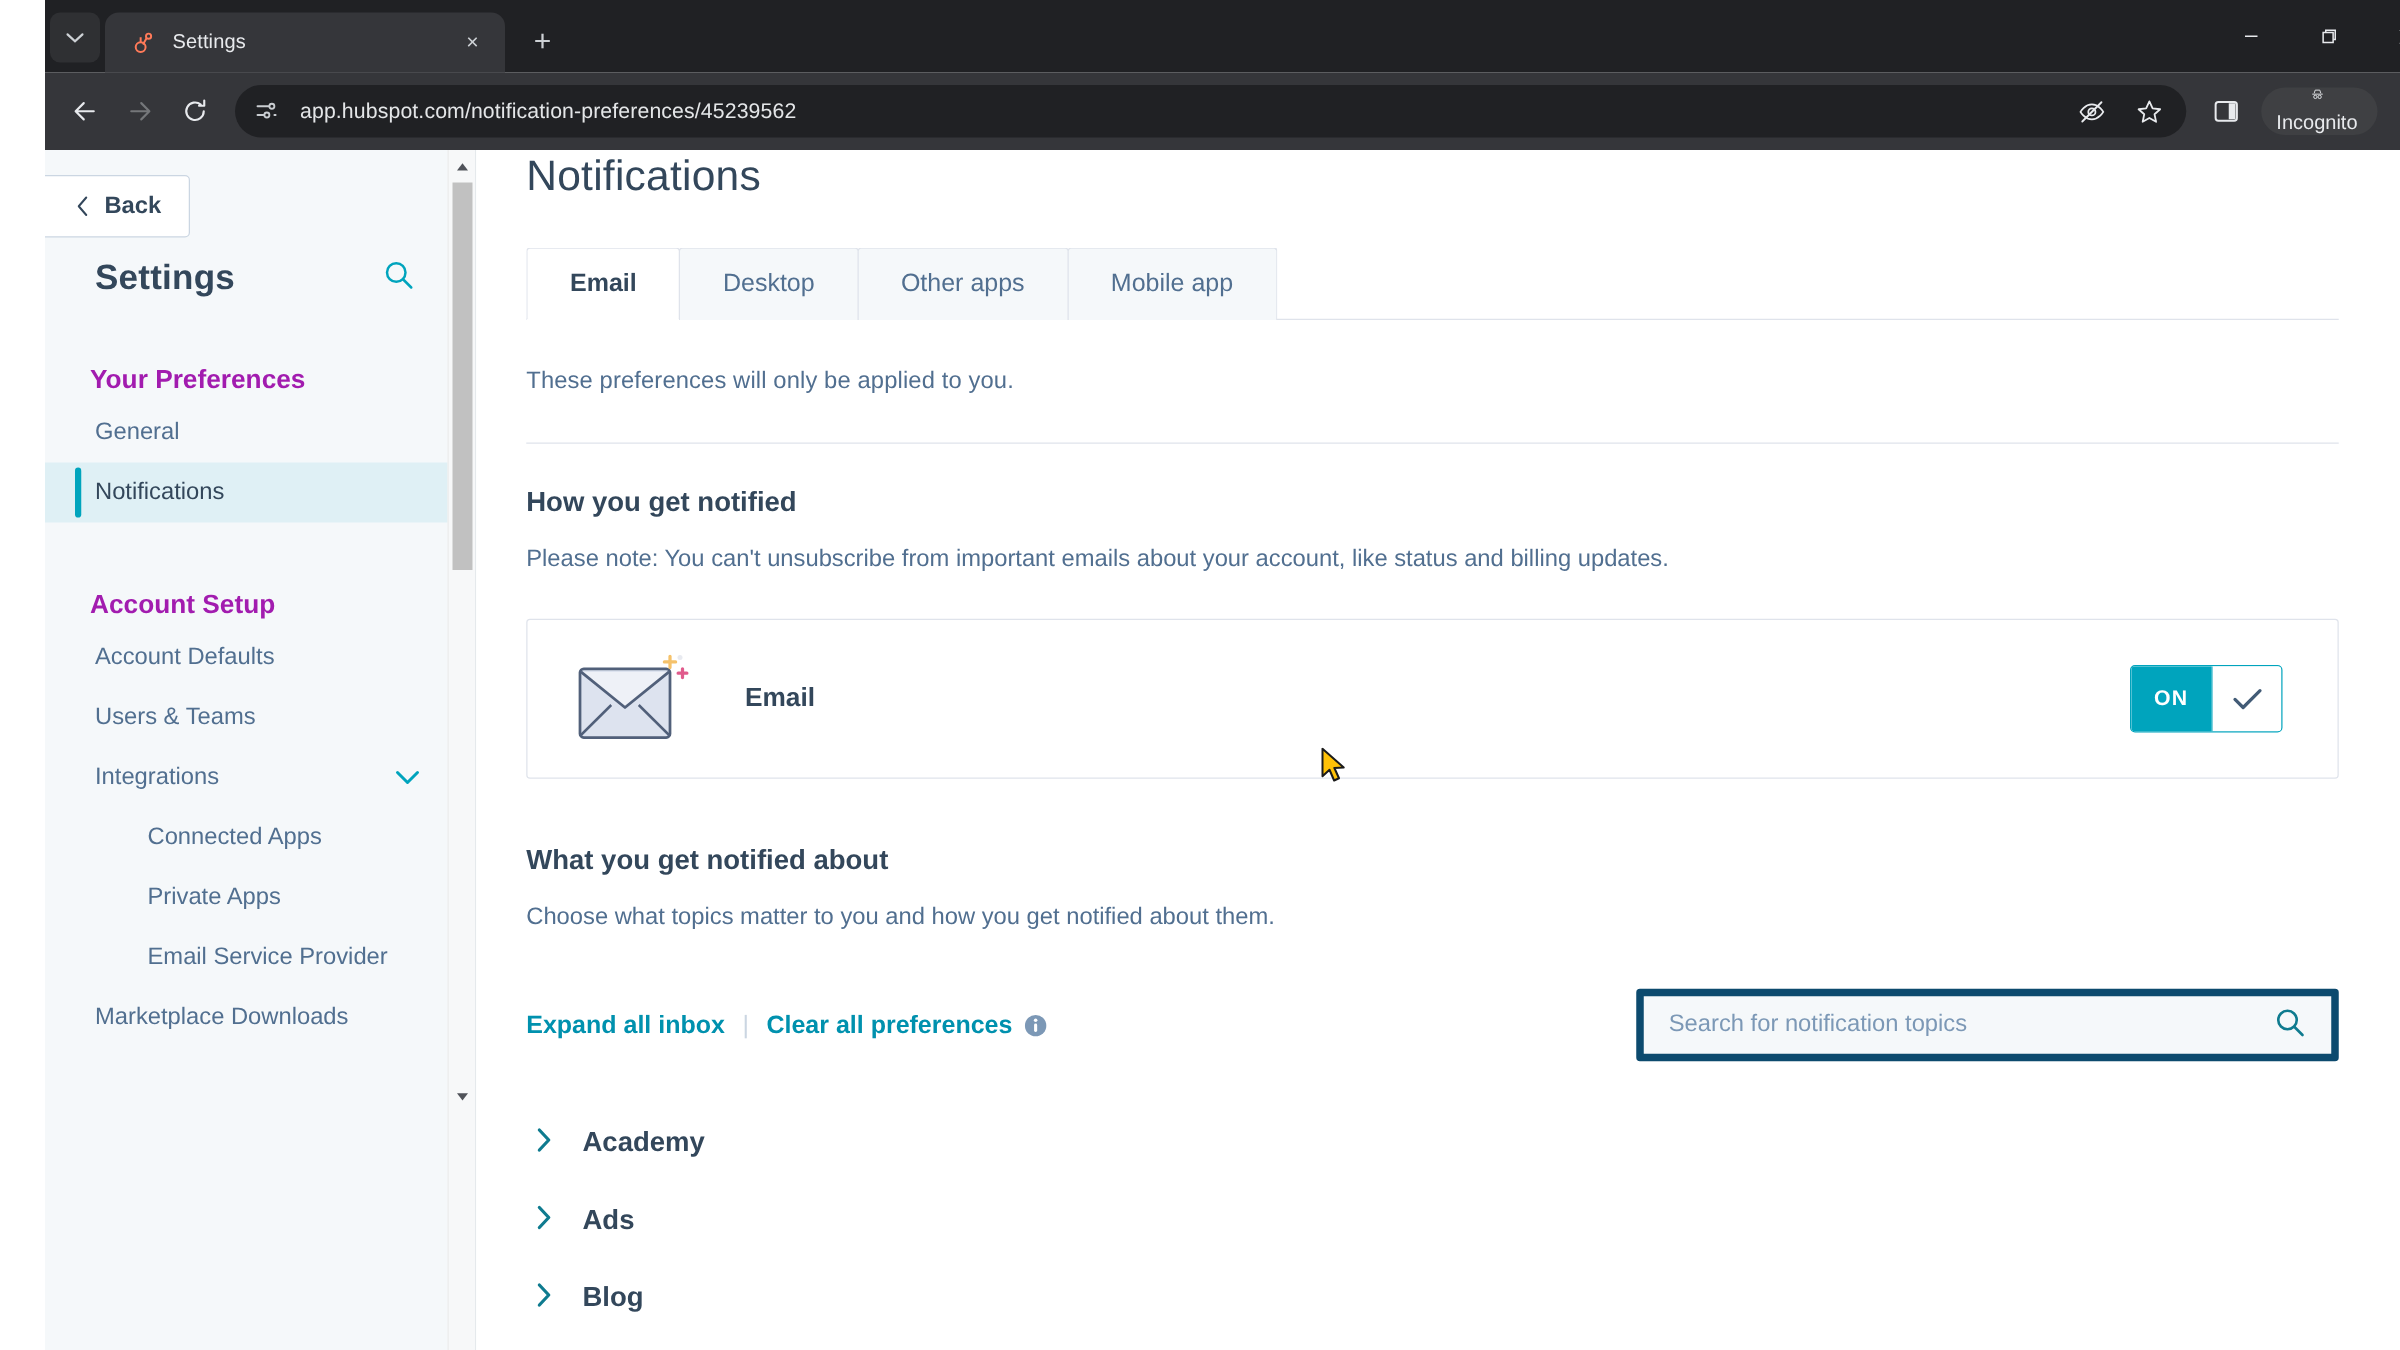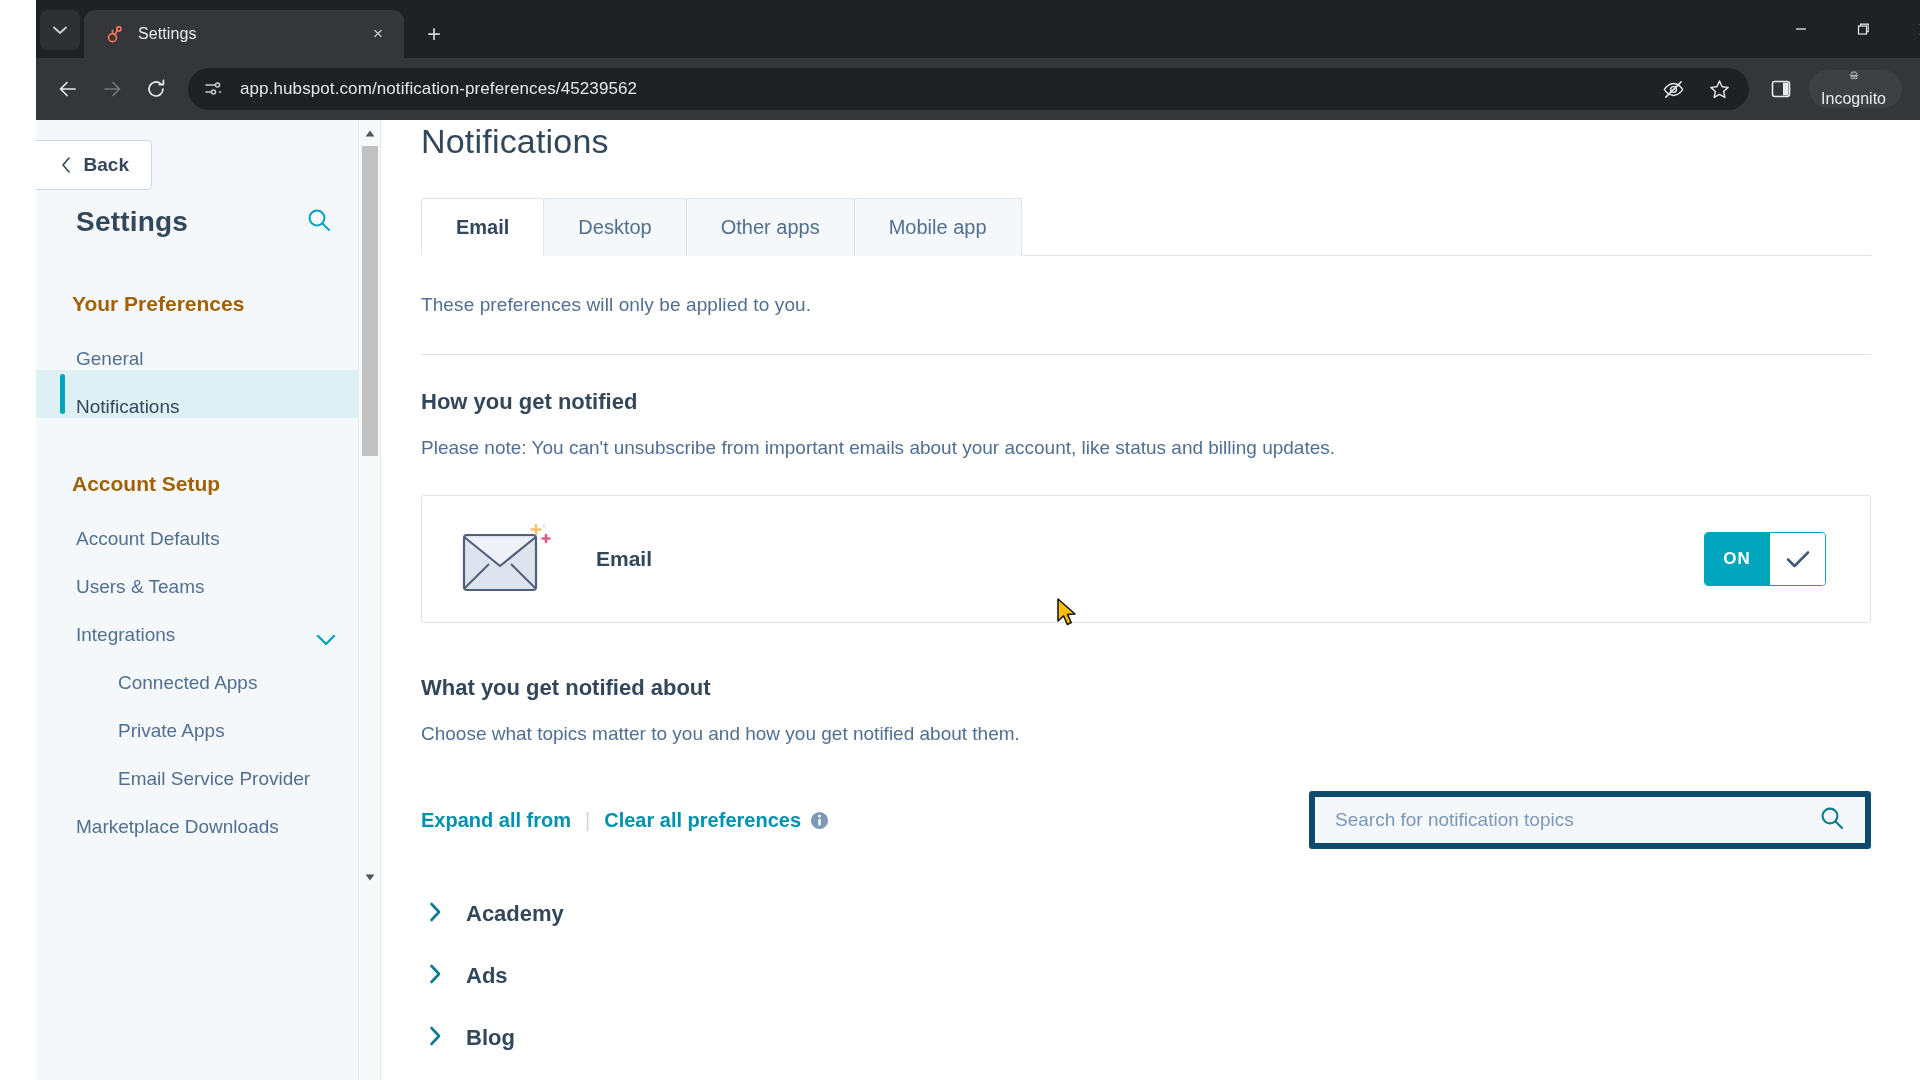--- a/index.html
+++ b/index.html
@@ -120,25 +120,25 @@
     display: flex; align-items: center; justify-content: flex-end;
     padding-right: 22px; gap: 10px;
   }
   .backbtn .lbl { color: #33475b; font-size: 19px; font-weight: 700; }
   .side-head {
     display: flex; align-items: center; justify-content: space-between;
     padding: 0 48px 0 40px; margin-top: 86px;
   }
   .side-head h1 { color: #33475b; font-size: 28px; font-weight: 700; letter-spacing: .2px; }
   .side-group-title {
-    color: #a16207; font-size: 21px; font-weight: 700;
+    color: #a21caf; font-size: 21px; font-weight: 700;
     padding: 0 36px; margin-top: 54px; margin-bottom: 6px;
   }
   .side-item {
-    height: 48px; display: flex; align-items: flex-end;
+    height: 48px; display: flex; align-items: center;
     color: #516f90; font-size: 19px;
     padding-left: 40px; position: relative;
   }
   .side-item.sub { padding-left: 82px; font-size: 19px; }
   .side-item.active {
     background: #dff0f5; color: #33475b;
   }
   .side-item.active::before {
     content: ""; position: absolute; left: 24px; top: 4px; bottom: 4px;
     width: 5px; background: #00a4bd; border-radius: 3px;
@@ -509,21 +509,21 @@
               </svg>
             </div>
           </div>
         </div>
 
         <div class="section-h2" style="margin-top:52px">What you get notified about</div>
         <div class="section-note">Choose what topics matter to you and how you get notified about them.</div>
 
         <div class="links-row">
           <div class="links">
-            <a class="link" href="#">Expand all from</a>
+            <a class="link" href="#">Expand all inbox</a>
             <span class="link-sep">|</span>
             <a class="link" href="#">Clear all preferences</a>
             <span class="info-dot">
               <svg width="19" height="19" viewBox="0 0 20 20">
                 <circle cx="10" cy="10" r="9" fill="#7c98b6"></circle>
                 <circle cx="10" cy="5.4" r="1.5" fill="#ffffff"></circle>
                 <rect x="8.7" y="8.2" width="2.6" height="7.2" rx="1.2" fill="#ffffff"></rect>
               </svg>
             </span>
           </div>

